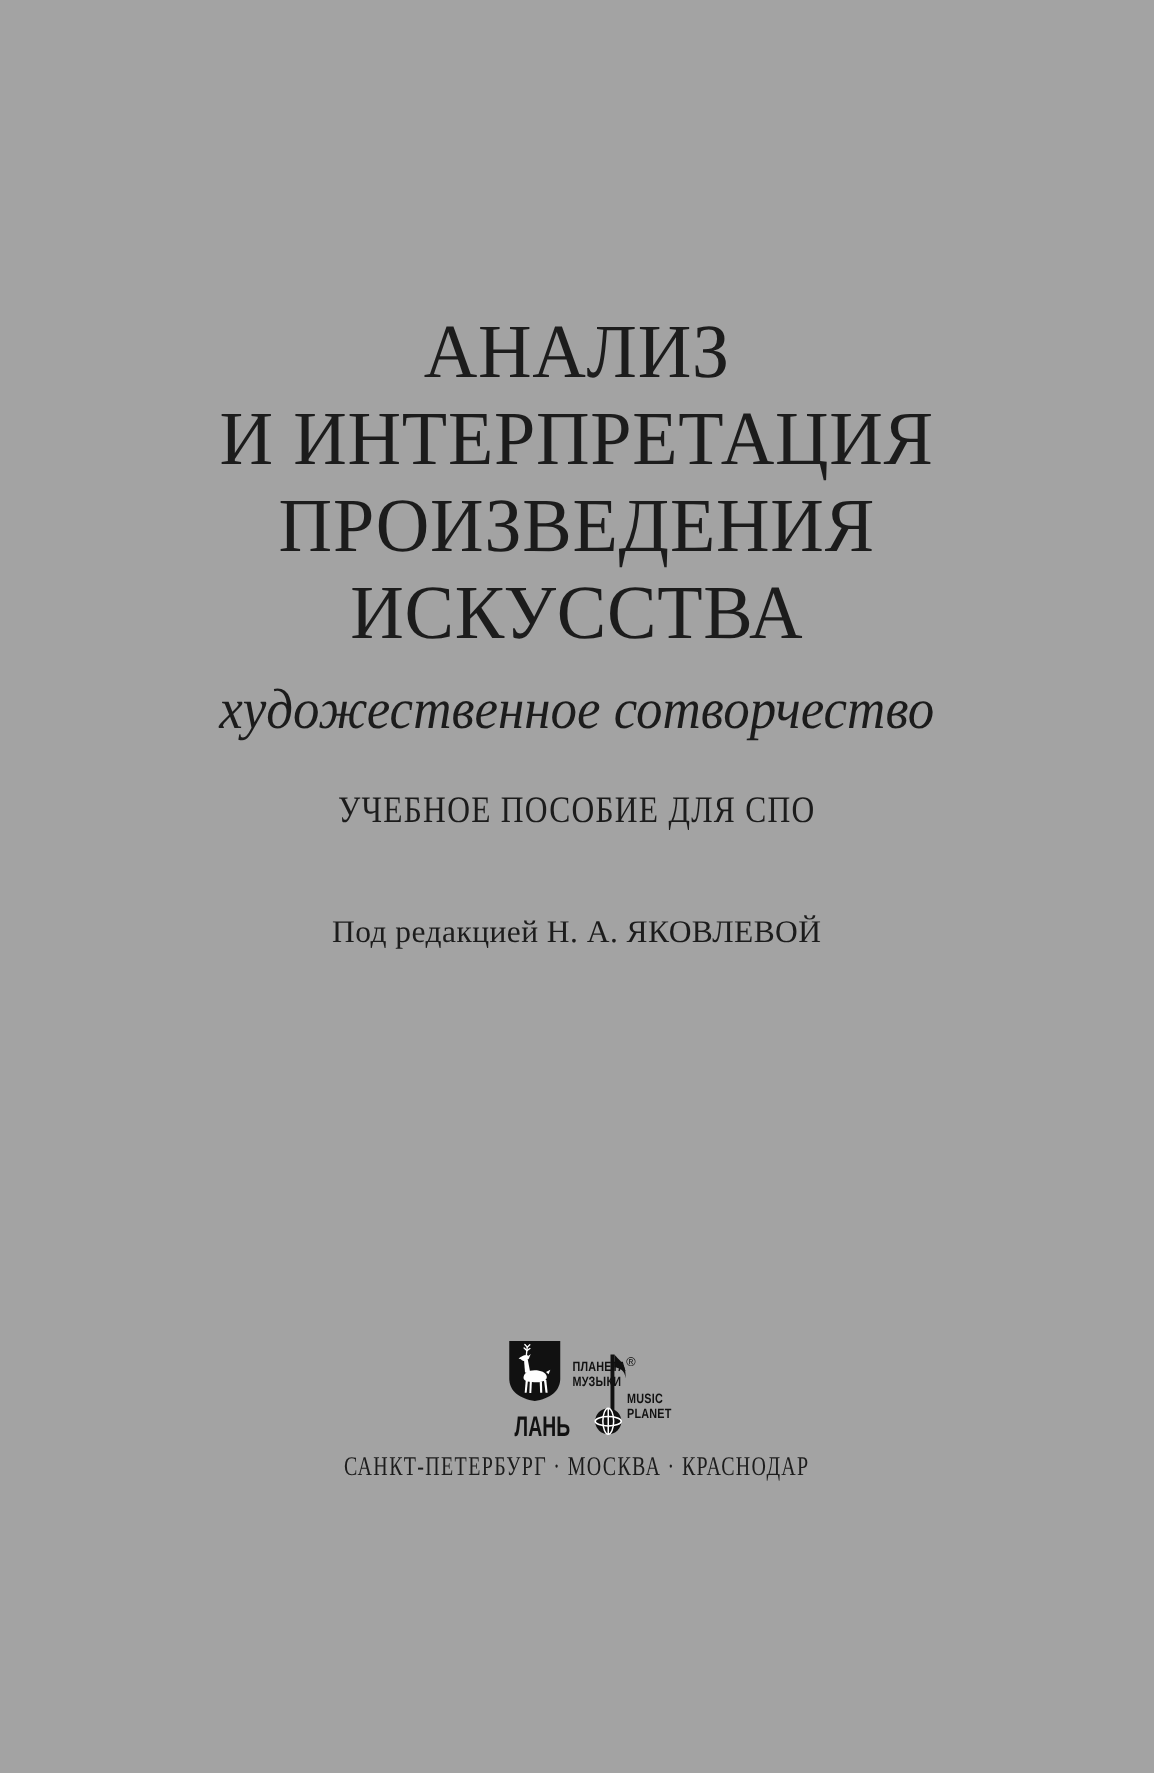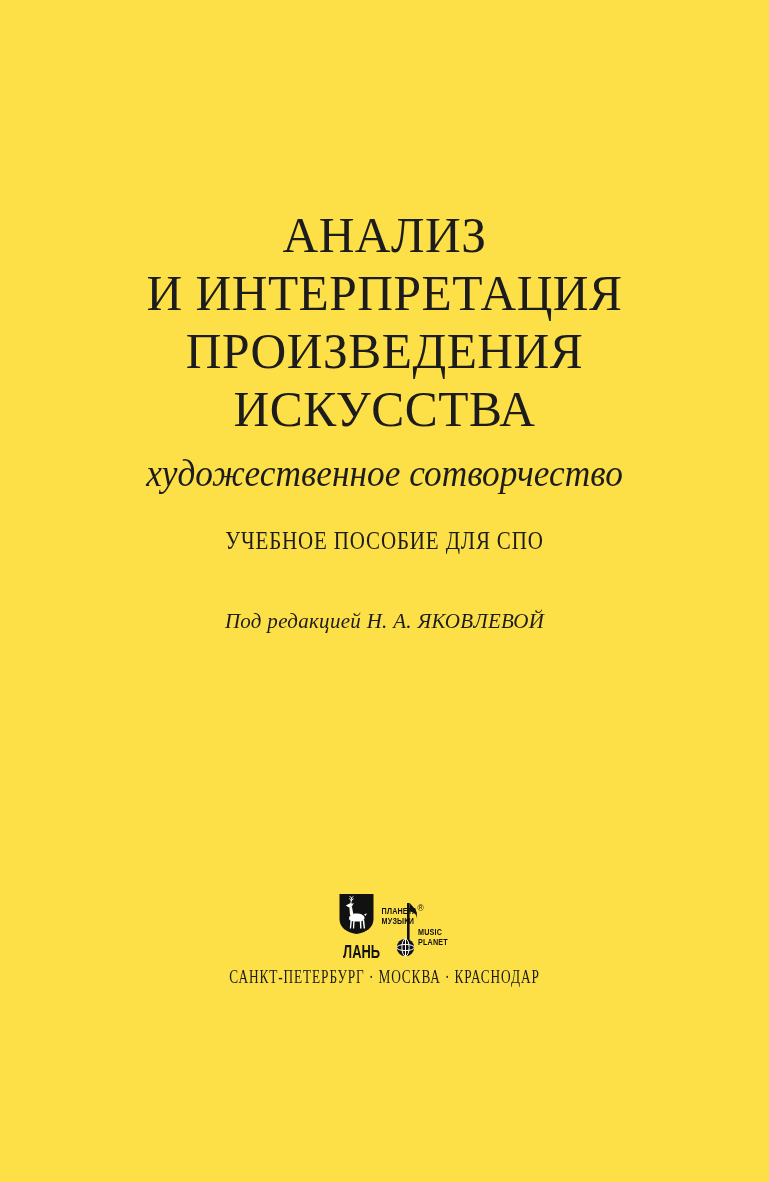--- a/index.html
+++ b/index.html
@@ -4,21 +4,21 @@
 <style>
   html, body { margin: 0; padding: 0; }
   body {
     width: 769px; height: 1182px;
     background: #ffffff;
     font-family: "Liberation Serif", serif;
     color: #1c1c1c;
     position: relative;
     overflow: hidden;
   }
-  .page { position: absolute; inset: 0; background: #fde047; }
+  .page { position: absolute; inset: 0; background: #a3a3a3; }
   .abs { position: absolute; left: 0; width: 769px; text-align: center; margin: 0; }
 
   .title {
     top: 206px;
     font-size: 51px;
     line-height: 58px;
     font-weight: 400;
     letter-spacing: 0.5px;
     transform: scaleX(0.97);
   }
@@ -35,21 +35,20 @@
   .edition {
     top: 526px;
     font-size: 25px;
     line-height: 29px;
     letter-spacing: 1px;
     transform: scaleX(0.84);
   }
 
   .editor {
     top: 608px;
-    font-style: italic;
     font-size: 21px;
     line-height: 26px;
     letter-spacing: 0.3px;
   }
 
   .cities {
     top: 966px;
     font-size: 18px;
     line-height: 22px;
     letter-spacing: 1.2px;

